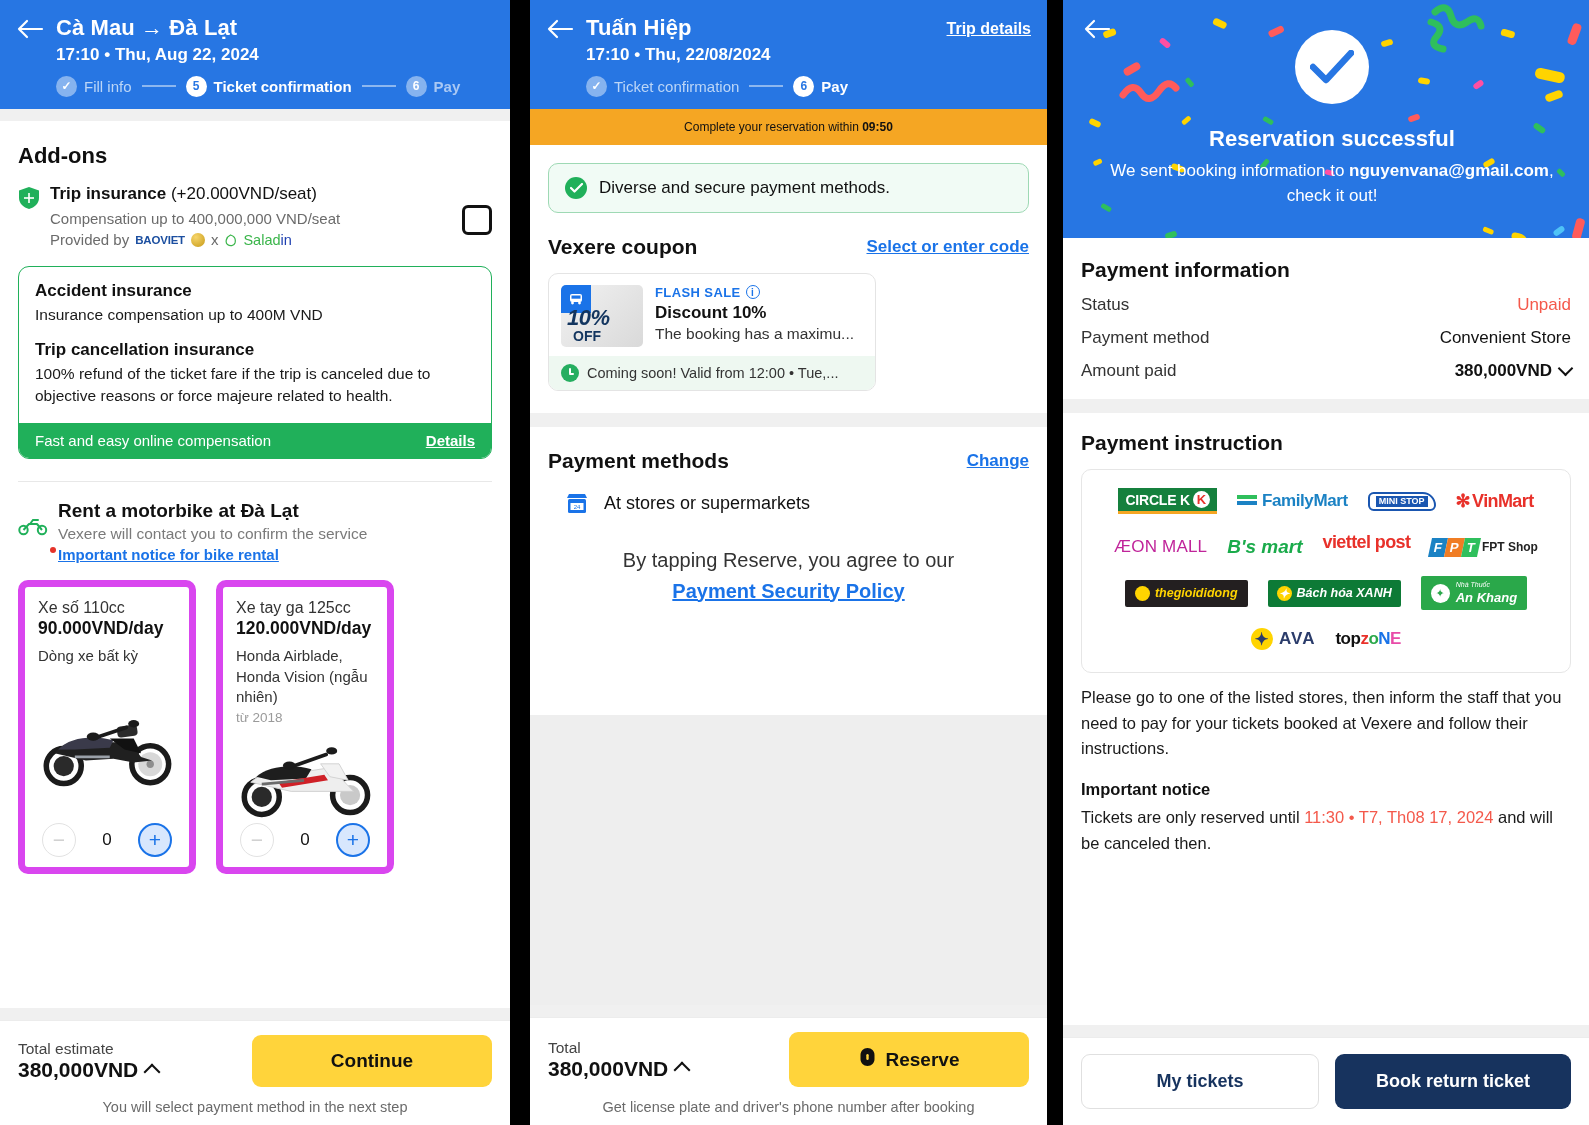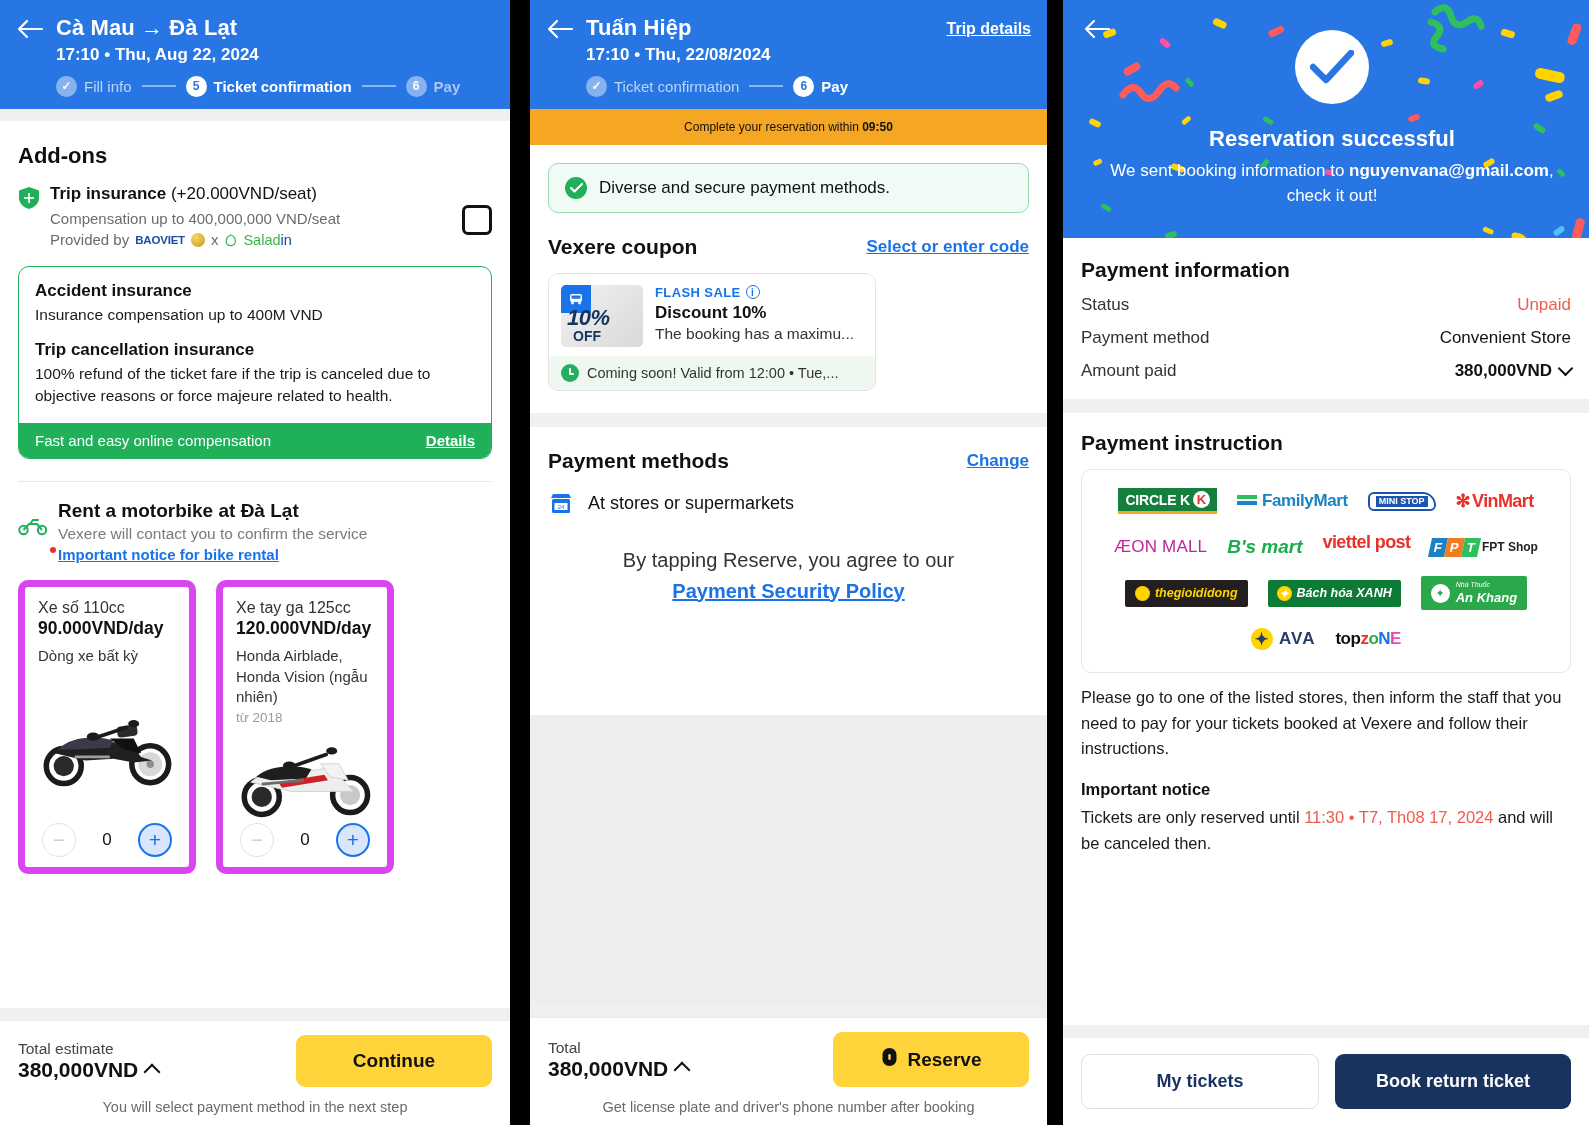--- a/index.html
+++ b/index.html
@@ -89,21 +89,21 @@
   .rnd.minus { border: 1.5px solid #e2e2e2; color: #cfcfcf; }
   .rnd.plus { border: 2px solid #1a73e8; background: #d8e7fd; color: #1a73e8; font-weight: 500; }
   .qty { font-size: 17px; color: #111; }
 
   
   .foot { flex: 0 0 auto; background: #fff; border-top: 1px solid #ececec; padding: 14px 18px 10px 18px; }
   .foot-top { display: flex; align-items: center; justify-content: space-between; }
   .foot-lab { font-size: 15.5px; color: #444; }
   .foot-amt { font-size: 21px; font-weight: 700; color: #111; display: flex; align-items: center; gap: 8px; }
   .caret-up { display: inline-block; width: 12px; height: 12px; border-left: 2.4px solid #111; border-top: 2.4px solid #111; transform: rotate(45deg); margin-bottom: -3px; }
-  .btn-yellow { background: #ffd43b; border: none; border-radius: 9px; font-size: 19px; font-weight: 700; color: #111; padding: 15px 0; width: 196px; cursor: pointer; display: flex; align-items: center; justify-content: center; gap: 10px; font-family: inherit; }
+  .btn-yellow { background: #ffd43b; border: none; border-radius: 9px; font-size: 19px; font-weight: 700; color: #111; padding: 15px 0; width: 240px; cursor: pointer; display: flex; align-items: center; justify-content: center; gap: 10px; font-family: inherit; }
   .foot-note { text-align: center; font-size: 14.5px; color: #6a6a6a; margin-top: 12px; }
 
   
   .timer { background: #f5a623; text-align: center; font-size: 12px; color: #111; padding: 11px 0; flex: 0 0 auto; }
   .timer b { font-weight: 700; }
   .secure { margin: 18px 18px 0 18px; border: 1px solid #9ed9b4; background: #f1fbf5; border-radius: 10px; padding: 13px 16px; display: flex; align-items: center; gap: 12px; font-size: 17px; color: #111; }
   .ck-green { width: 22px; height: 22px; border-radius: 50%; background: #20b05a; flex: 0 0 22px; display: flex; align-items: center; justify-content: center; }
   .sect-hd { display: flex; align-items: center; justify-content: space-between; padding: 0 18px; margin-top: 22px; }
   .sect-hd h2 { font-size: 21px; font-weight: 700; color: #111; }
   .sect-hd a { font-size: 17px; font-weight: 700; color: #1a73e8; text-decoration: underline; cursor: pointer; }
@@ -115,21 +115,21 @@
   .cp-off { position: absolute; left: 12px; top: 43px; font-size: 14px; font-weight: 800; color: #13355f; }
   .cp-body { flex: 1 1 auto; margin-left: 12px; }
   .cp-flash { font-size: 13px; font-weight: 700; color: #1a73e8; letter-spacing: .4px; display: flex; align-items: center; gap: 5px; text-align: right; }
   .cp-i { width: 14px; height: 14px; border: 1.4px solid #1a73e8; border-radius: 50%; font-size: 10px; display: inline-flex; align-items: center; justify-content: center; color: #1a73e8; font-weight: 700; }
   .cp-title { font-size: 17px; font-weight: 700; color: #111; margin-top: 3px; }
   .cp-desc { font-size: 15.5px; color: #333; margin-top: 2px; white-space: nowrap; overflow: hidden; }
   .coupon-foot { background: #eef8f1; padding: 8px 12px; display: flex; align-items: center; gap: 8px; font-size: 14.5px; color: #333; }
   .clock { width: 18px; height: 18px; border-radius: 50%; background: #25ae60; flex: 0 0 18px; position: relative; }
   .clock::before { content:""; position:absolute; left:8px; top:4px; width:2px; height:6px; background:#fff; border-radius:1px; }
   .clock::after { content:""; position:absolute; left:8px; top:9px; width:5px; height:2px; background:#fff; border-radius:1px; }
-  .pm-row { display: flex; align-items: center; gap: 14px; padding: 0 18px; margin-top: 18px; }
+  .pm-row { display: flex; align-items: center; gap: 14px; padding: 0 34px; margin-top: 18px; }
   .store-ic { width: 26px; height: 26px; flex: 0 0 26px; }
   .pm-label { font-size: 18px; color: #111; }
   .agree { text-align: center; margin-top: 28px; font-size: 20px; color: #333; line-height: 1.55; }
   .agree a { color: #1a73e8; font-weight: 700; text-decoration: underline; cursor: pointer; }
   .filler { background: #eeeeee; }
 
   
   .succ { background: #2776e3; position: relative; overflow: hidden; flex: 0 0 auto; padding: 14px 0 30px 0; }
   .succ-back { position: absolute; left: 20px; top: 18px; z-index: 3; cursor: pointer; }
   .succ-in { position: relative; z-index: 2; text-align: center; padding: 16px 28px 0 40px; }

